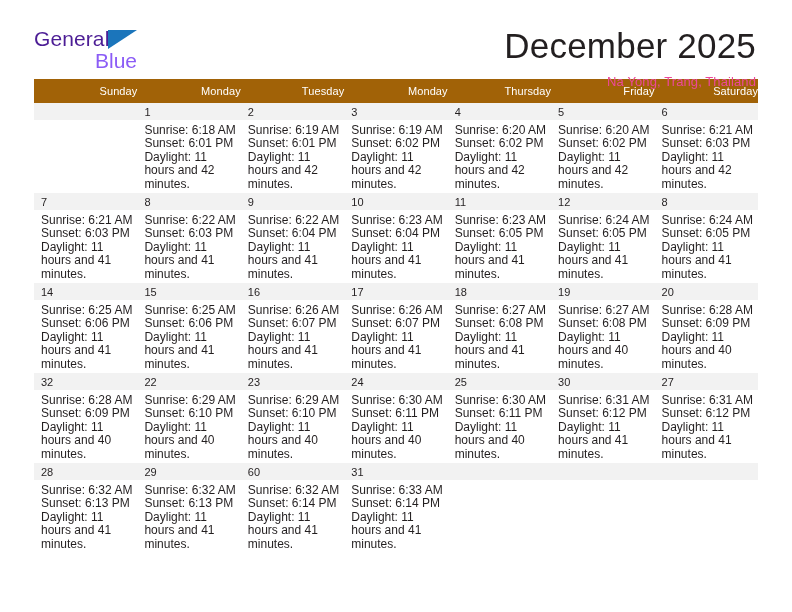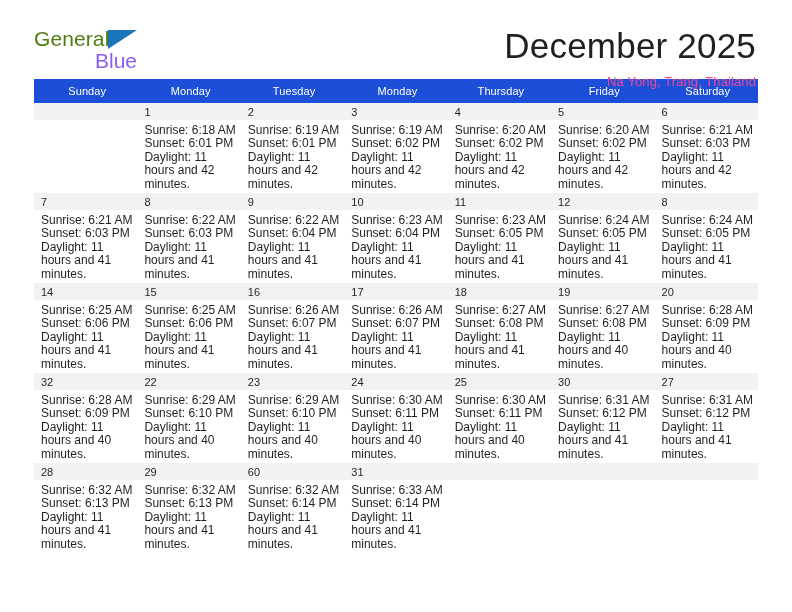--- a/index.html
+++ b/index.html
@@ -29,21 +29,21 @@
     padding-top: 26px;
   }
 
   .brand {
     position: relative;
     width: 150px;
     height: 56px;
   }
   .brand-top {
     font-size: 21px;
-    color: #4d7c0f;
+    color: #4c1d95;
     letter-spacing: 0.1px;
     line-height: 1;
     position: absolute;
     top: 2px;
     left: 0;
   }
   .brand-tri {
     position: absolute;
     top: 4px;
     left: 74px;
@@ -82,25 +82,25 @@
 
   
   .calendar {
     width: 724px;
     border-collapse: collapse;
     table-layout: fixed;
     margin-top: 5px;
   }
 
   .calendar thead th {
-    background: #1d4ed8;
+    background: #a16207;
     color: #ffffff;
     font-size: 11px;
     font-weight: normal;
-    text-align: center;
+    text-align: right;
     padding: 6px 0 6px 3px;
     letter-spacing: 0.1px;
     height: 23px;
   }
 
   .calendar tbody td {
     width: 103.4px;
     vertical-align: top;
     padding: 0;
     border: none;

